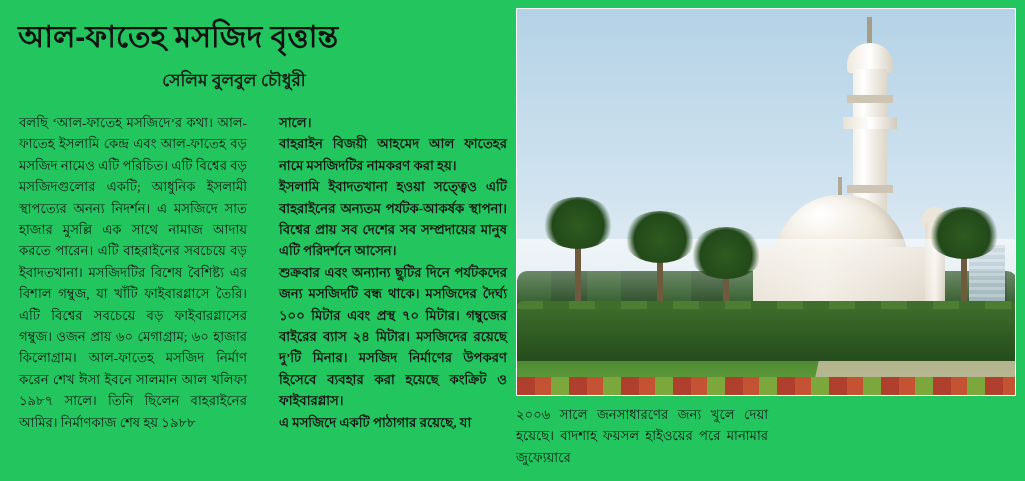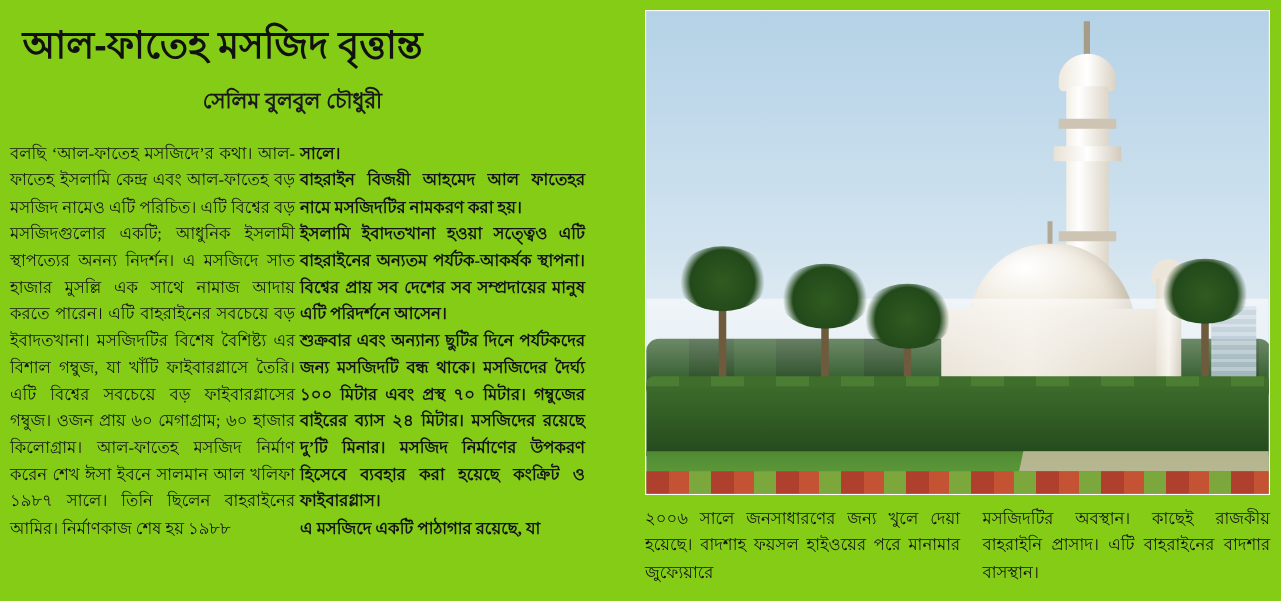--- a/index.html
+++ b/index.html
@@ -10,21 +10,21 @@
     width: 1025px;
     height: 481px;
     background: #ffffff;
     font-family: "Liberation Serif", serif;
     overflow: hidden;
   }
   #page {
     position: relative;
     width: 1025px;
     height: 481px;
-    background: #84cc16;
+    background: #22c55e;
   }
 
   
   #article {
     position: absolute;
     left: 8px;
     top: 6px;
     width: 492px;
     height: 470px;
   }
@@ -44,25 +44,25 @@
     font-size: 17px;
     font-weight: 700;
     color: #1a1a1a;
     text-align: center;
     margin-top: 12px;
     padding-right: 40px;
   }
   #cols {
     position: absolute;
     top: 106px;
-    left: 0;
+    left: 11px;
     width: 492px;
     height: 368px;
     display: flex;
-    gap: 4px;
+    gap: 32px;
   }
   .col {
     width: 228px;
     font-size: 13.2px;
     line-height: 21.4px;
     color: #141414;
     text-align: justify;
     text-justify: inter-word;
   }
   .col p {
@@ -373,16 +373,15 @@
       <div class="hedge-top"></div>
       <div class="hedge"></div>
       <div class="lawn"></div>
       <div class="path"></div>
       <div class="flowerbed"></div>
     </div>
   </div>
 
   <div id="captions">
     <div class="cap cap-left">২০০৬ সালে জনসাধারণের জন্য খুলে দেয়া হয়েছে। বাদশাহ ফয়সল হাইওয়ের পরে মানামার জুফ্যেয়ারে</div>
-    <div class="cap cap-right">মসজিদটির অবস্থান। কাছেই রাজকীয় বাহরাইনি প্রাসাদ। এটি বাহরাইনের বাদশার বাসস্থান।</div>
   </div>
 
 </div>
 
 </body></html>

